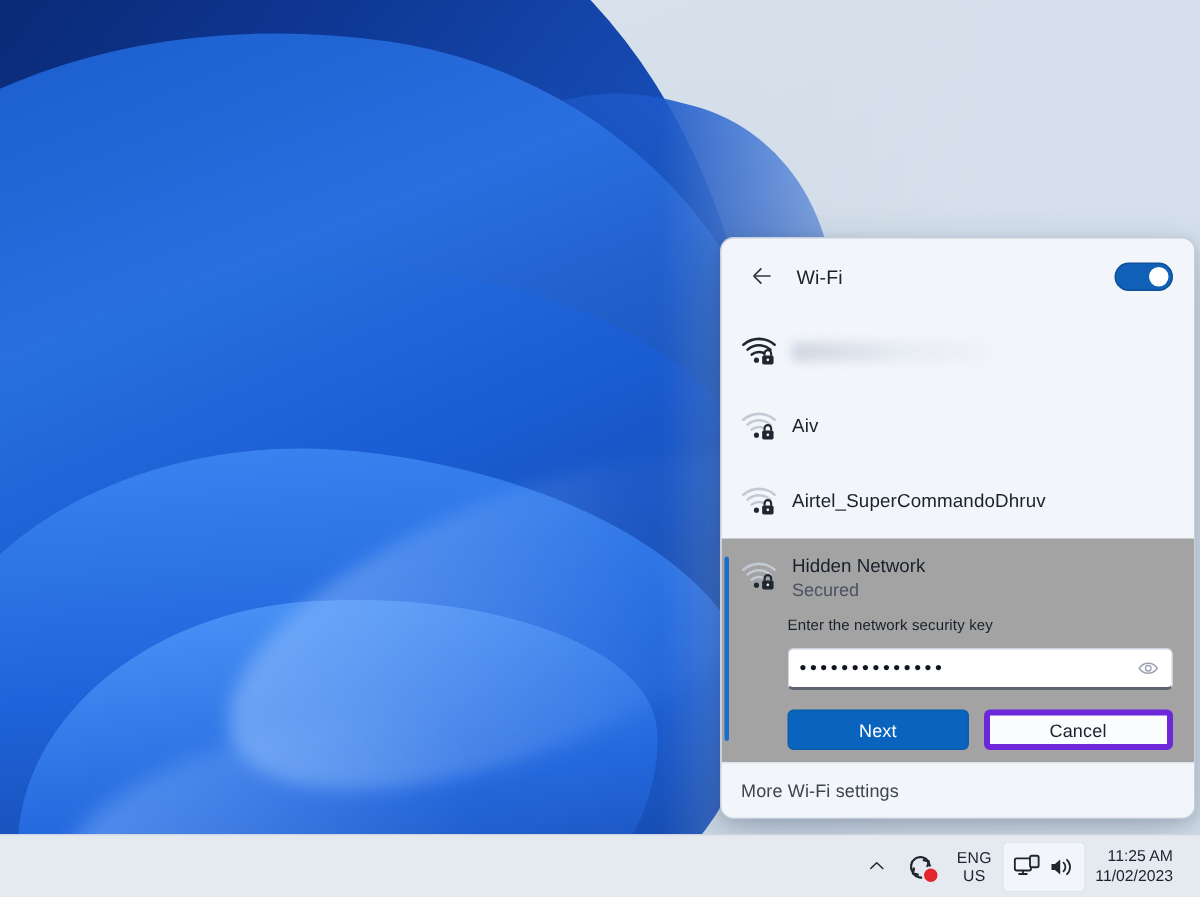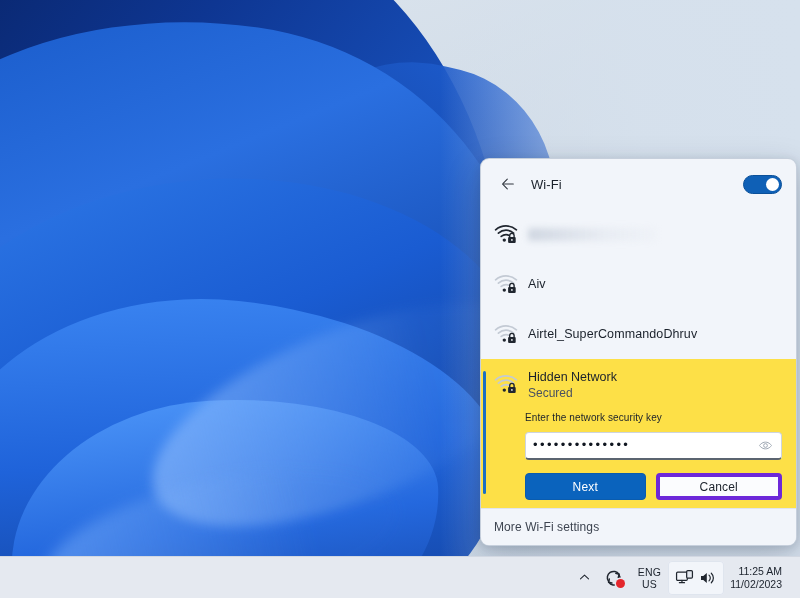--- a/index.html
+++ b/index.html
@@ -150,21 +150,21 @@
   .net-name { font-size:12.5px; color:#1a212b; letter-spacing:.1px; }
   .net-name.blurred {
     width:128px; height:13px; border-radius:3px;
     background:linear-gradient(90deg,rgba(206,213,224,.95),rgba(226,231,239,.6) 60%,rgba(234,238,244,.35));
     filter:blur(3.2px);
   }
 
   
   #selected-block {
     position:relative;
-    background:#fde047;
+    background:#a3a3a3;
     padding:0 0 12px 0;
   }
   #sel-accent {
     position:absolute; left:2px; top:12px; width:3px; height:123px;
     background:#1b6fc4; border-radius:2px;
   }
   #sel-head { display:flex; align-items:flex-start; padding:10px 12px 4px 12px; }
   #sel-head .net-icon { margin-top:2px; }
   .sel-title { font-size:12.5px; color:#1a212b; line-height:16px; }
   .sel-sub { font-size:12px; color:#4a5160; line-height:17px; }

